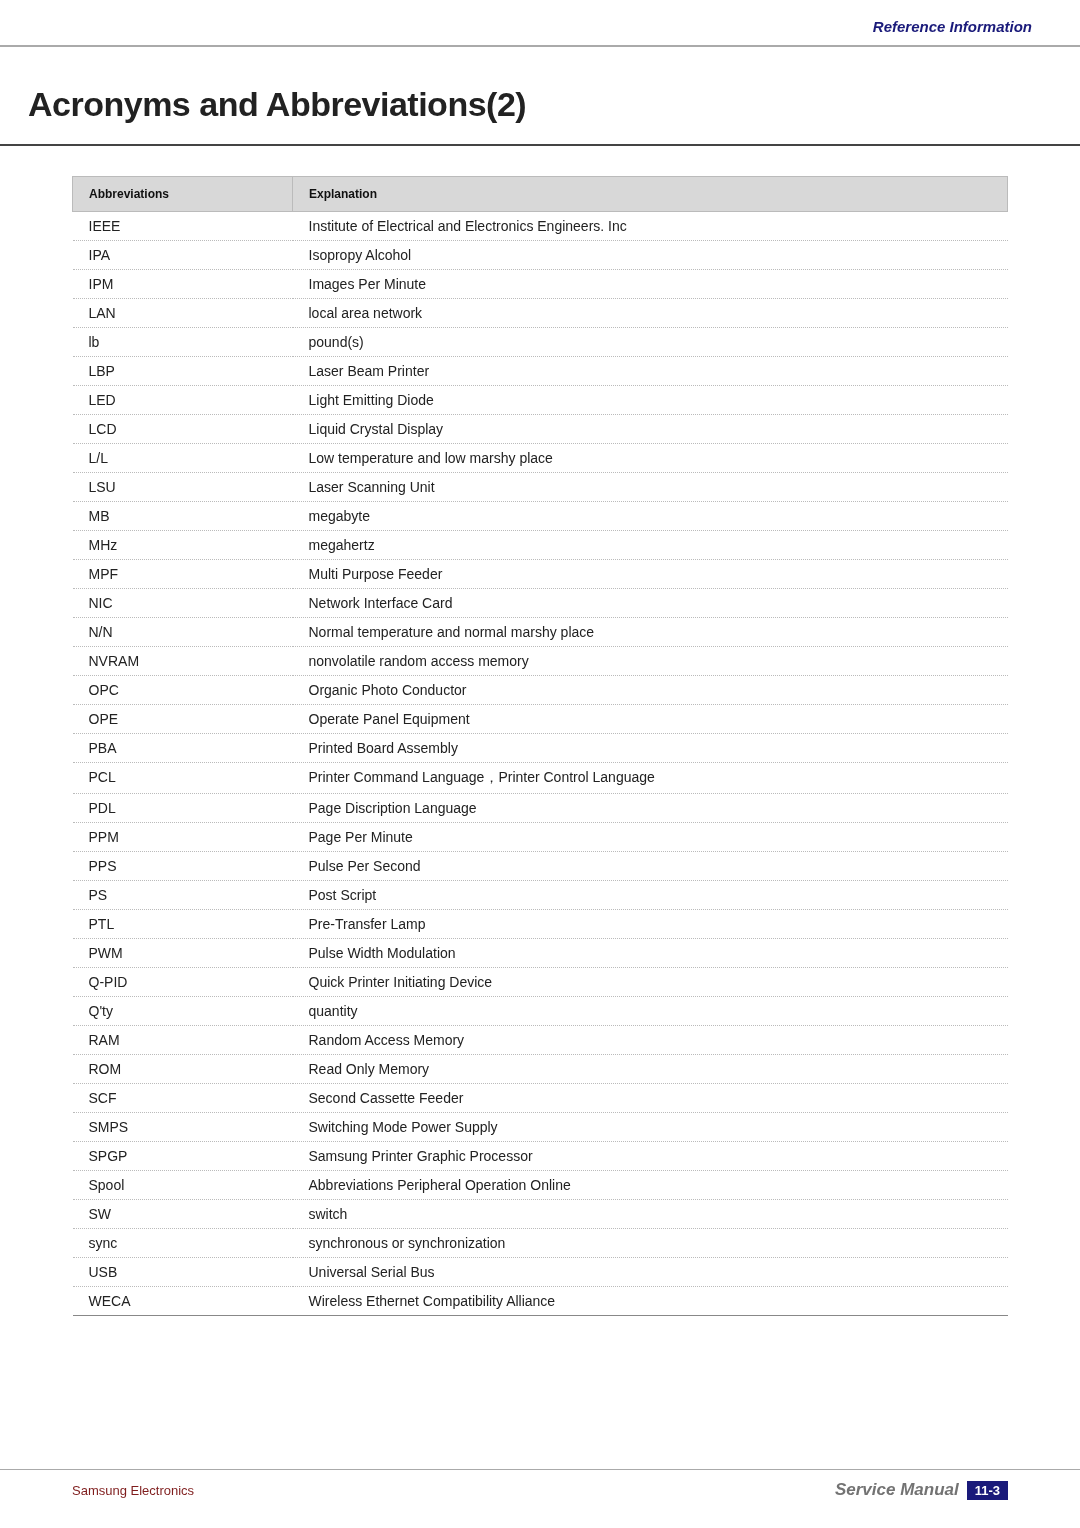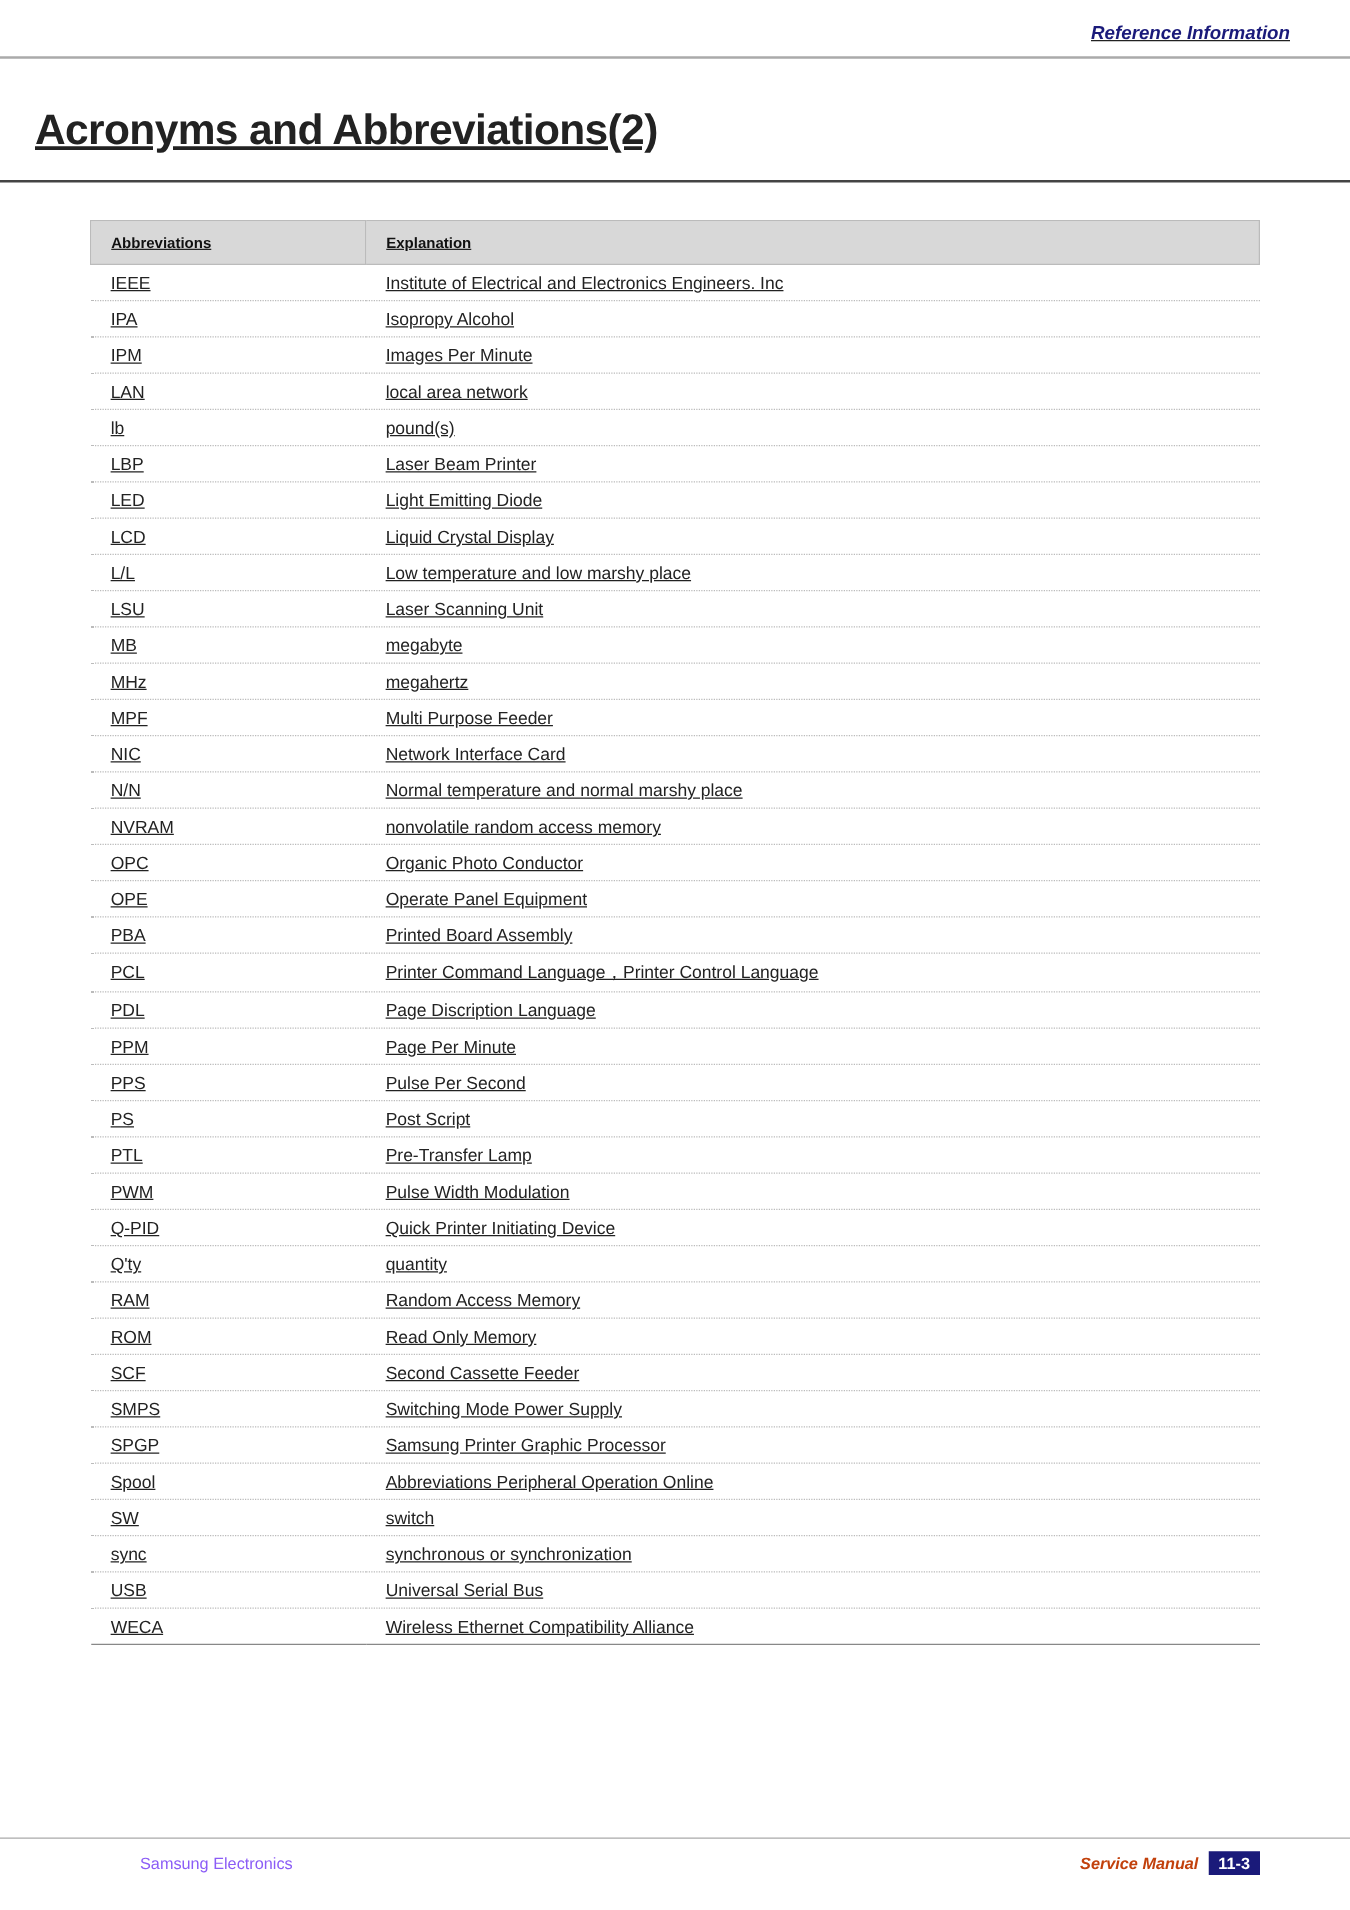--- a/index.html
+++ b/index.html
@@ -16,21 +16,20 @@
       position: relative;
       color: #222;
     }
 
     .page-wrapper {
       width: 1080px;
       min-height: 1528px;
       background: #fff;
       position: relative;
       padding: 0;
-      text-decoration: underline;
     }
 
     
     .top-bar {
       width: 100%;
       border-bottom: 2px solid #aaa;
       display: flex;
       justify-content: flex-end;
       align-items: center;
       padding: 18px 48px 10px 48px;
@@ -116,34 +115,33 @@
       display: flex;
       justify-content: space-between;
       align-items: center;
       padding: 0 72px;
       border-top: 1px solid #aaa;
       padding-top: 10px;
     }
 
     .footer-company {
       font-size: 13px;
-      color: #8b5cf6;
-      margin-left: 40px;
+      color: #7f1d1d;
     }
 
     .footer-right {
       display: flex;
       align-items: center;
       gap: 8px;
     }
 
     .footer-service-manual {
-      font-size: 13px;
+      font-size: 17px;
       font-style: italic;
-      color: #c2410c;
+      color: #737373;
       font-weight: bold;
     }
 
     .footer-page {
       background-color: #1a1a7a;
       color: #fff;
       font-size: 13px;
       font-weight: bold;
       padding: 2px 8px;
     }

